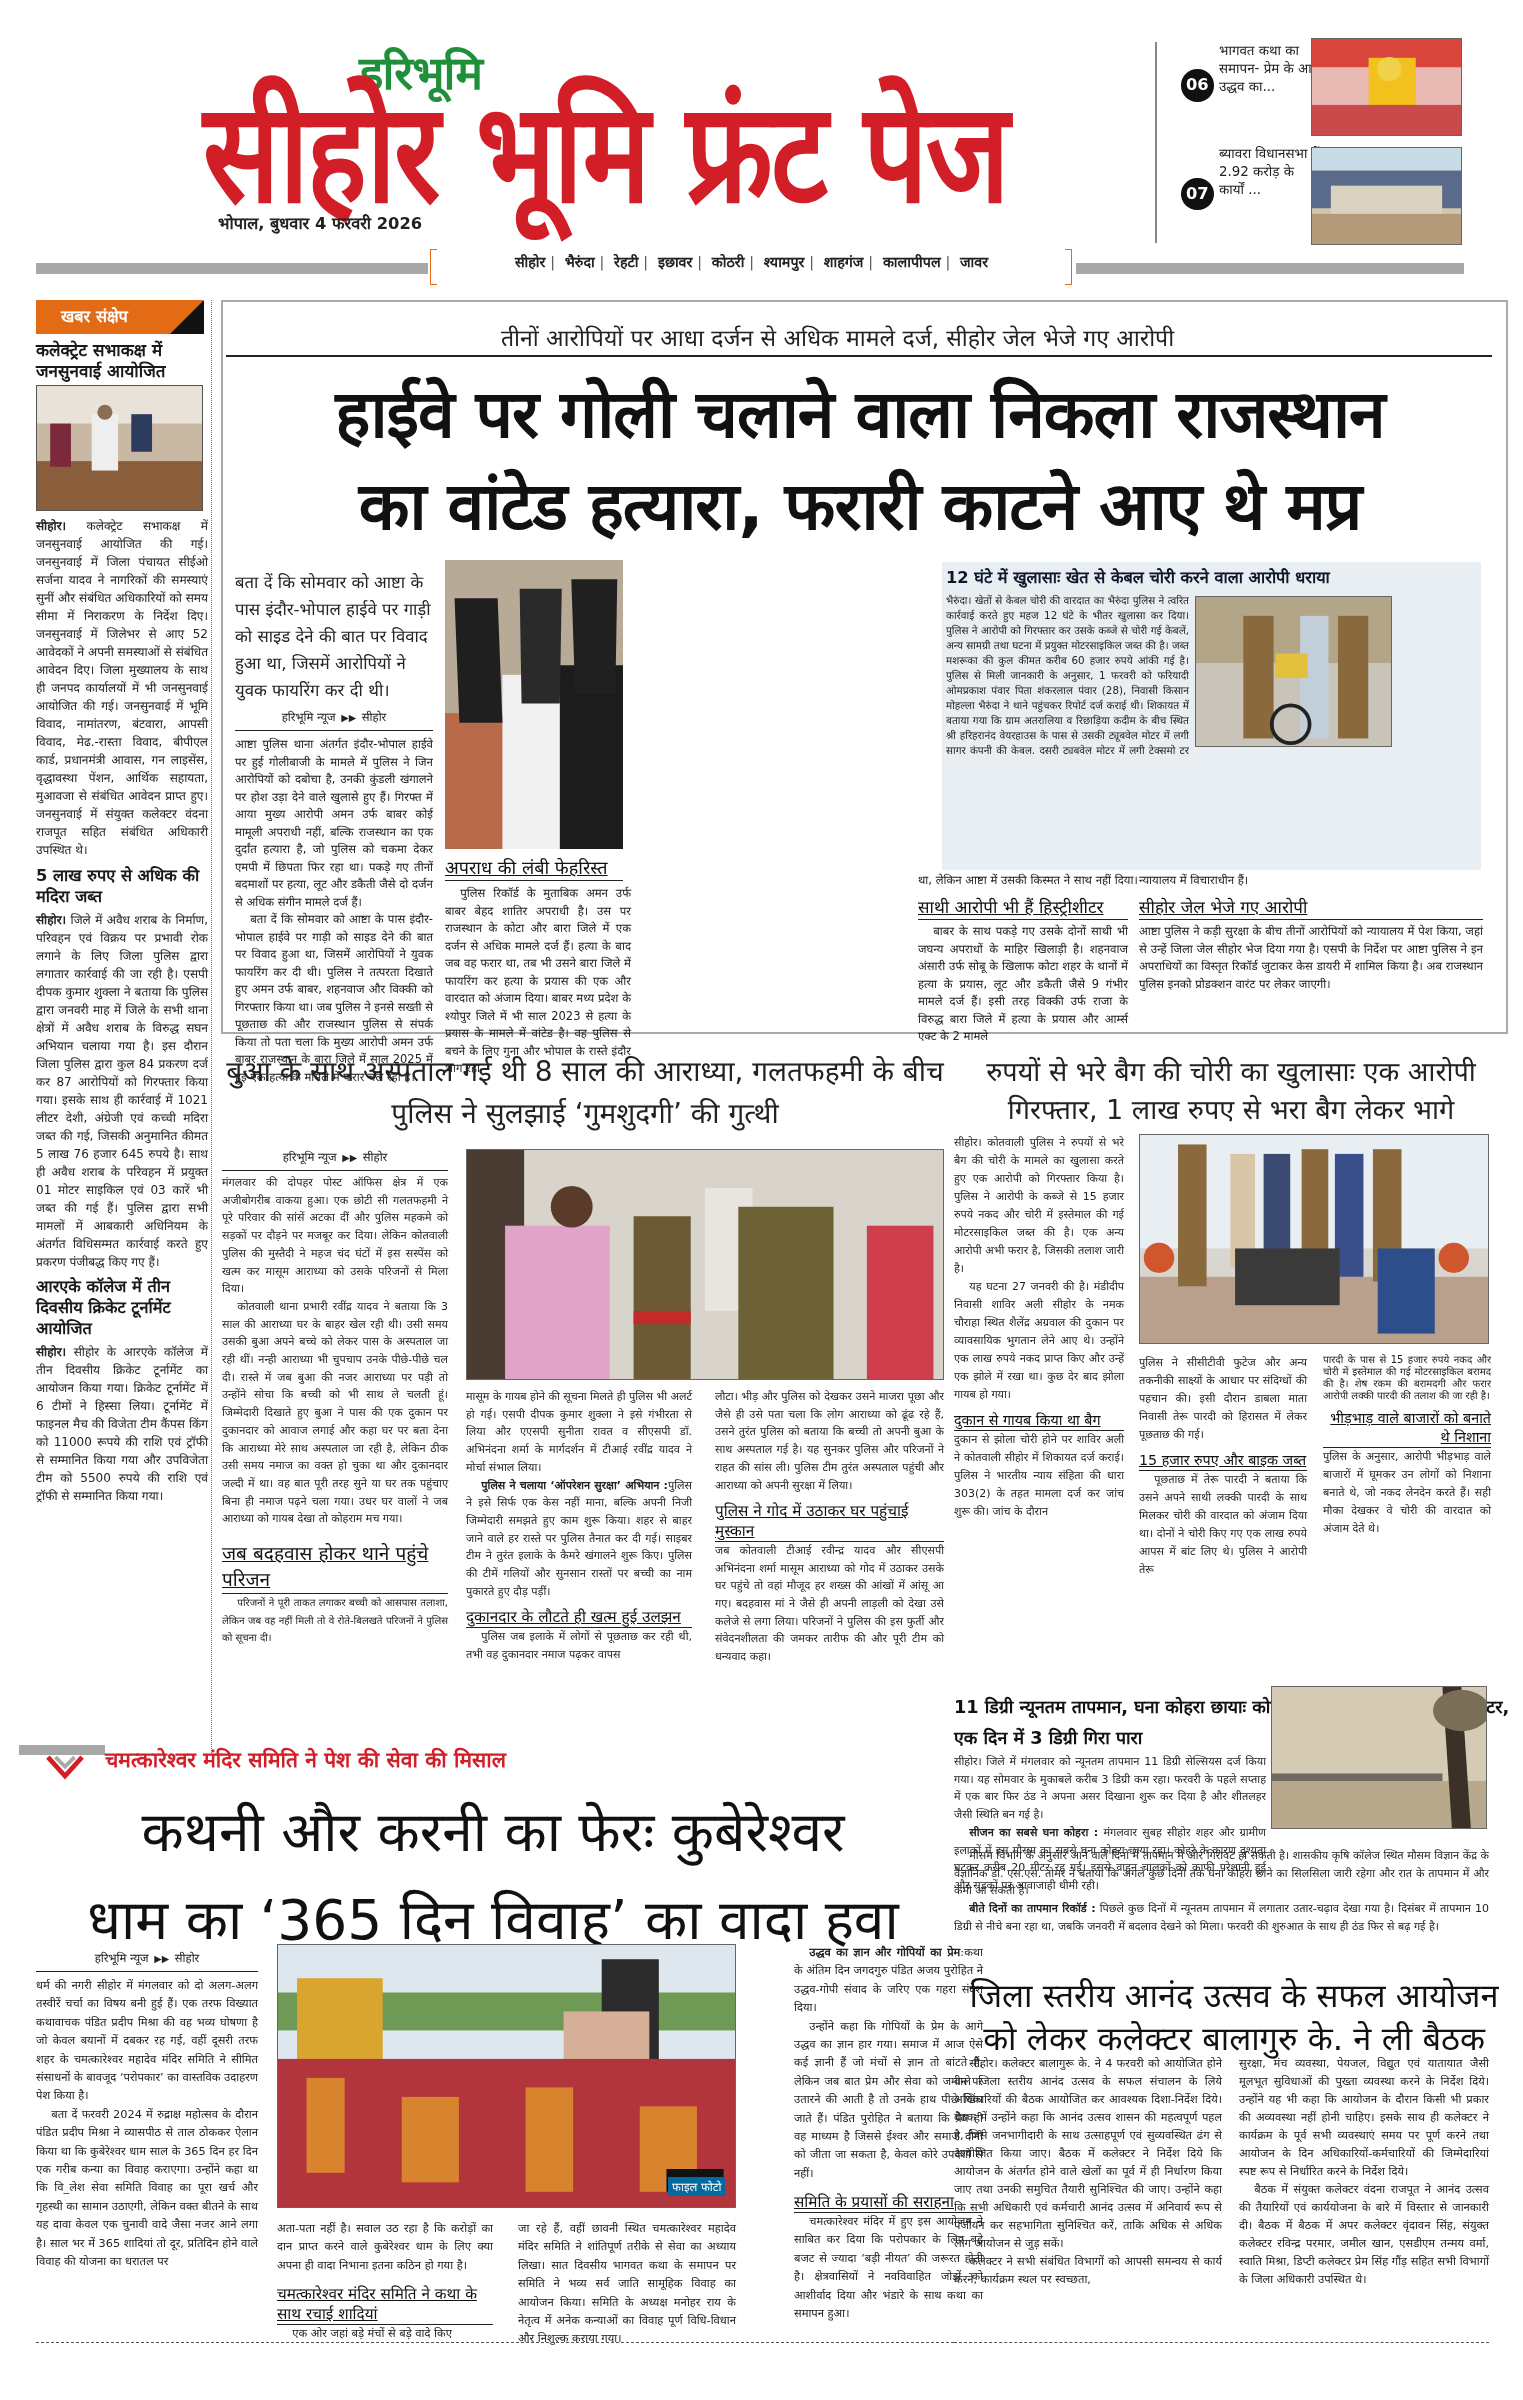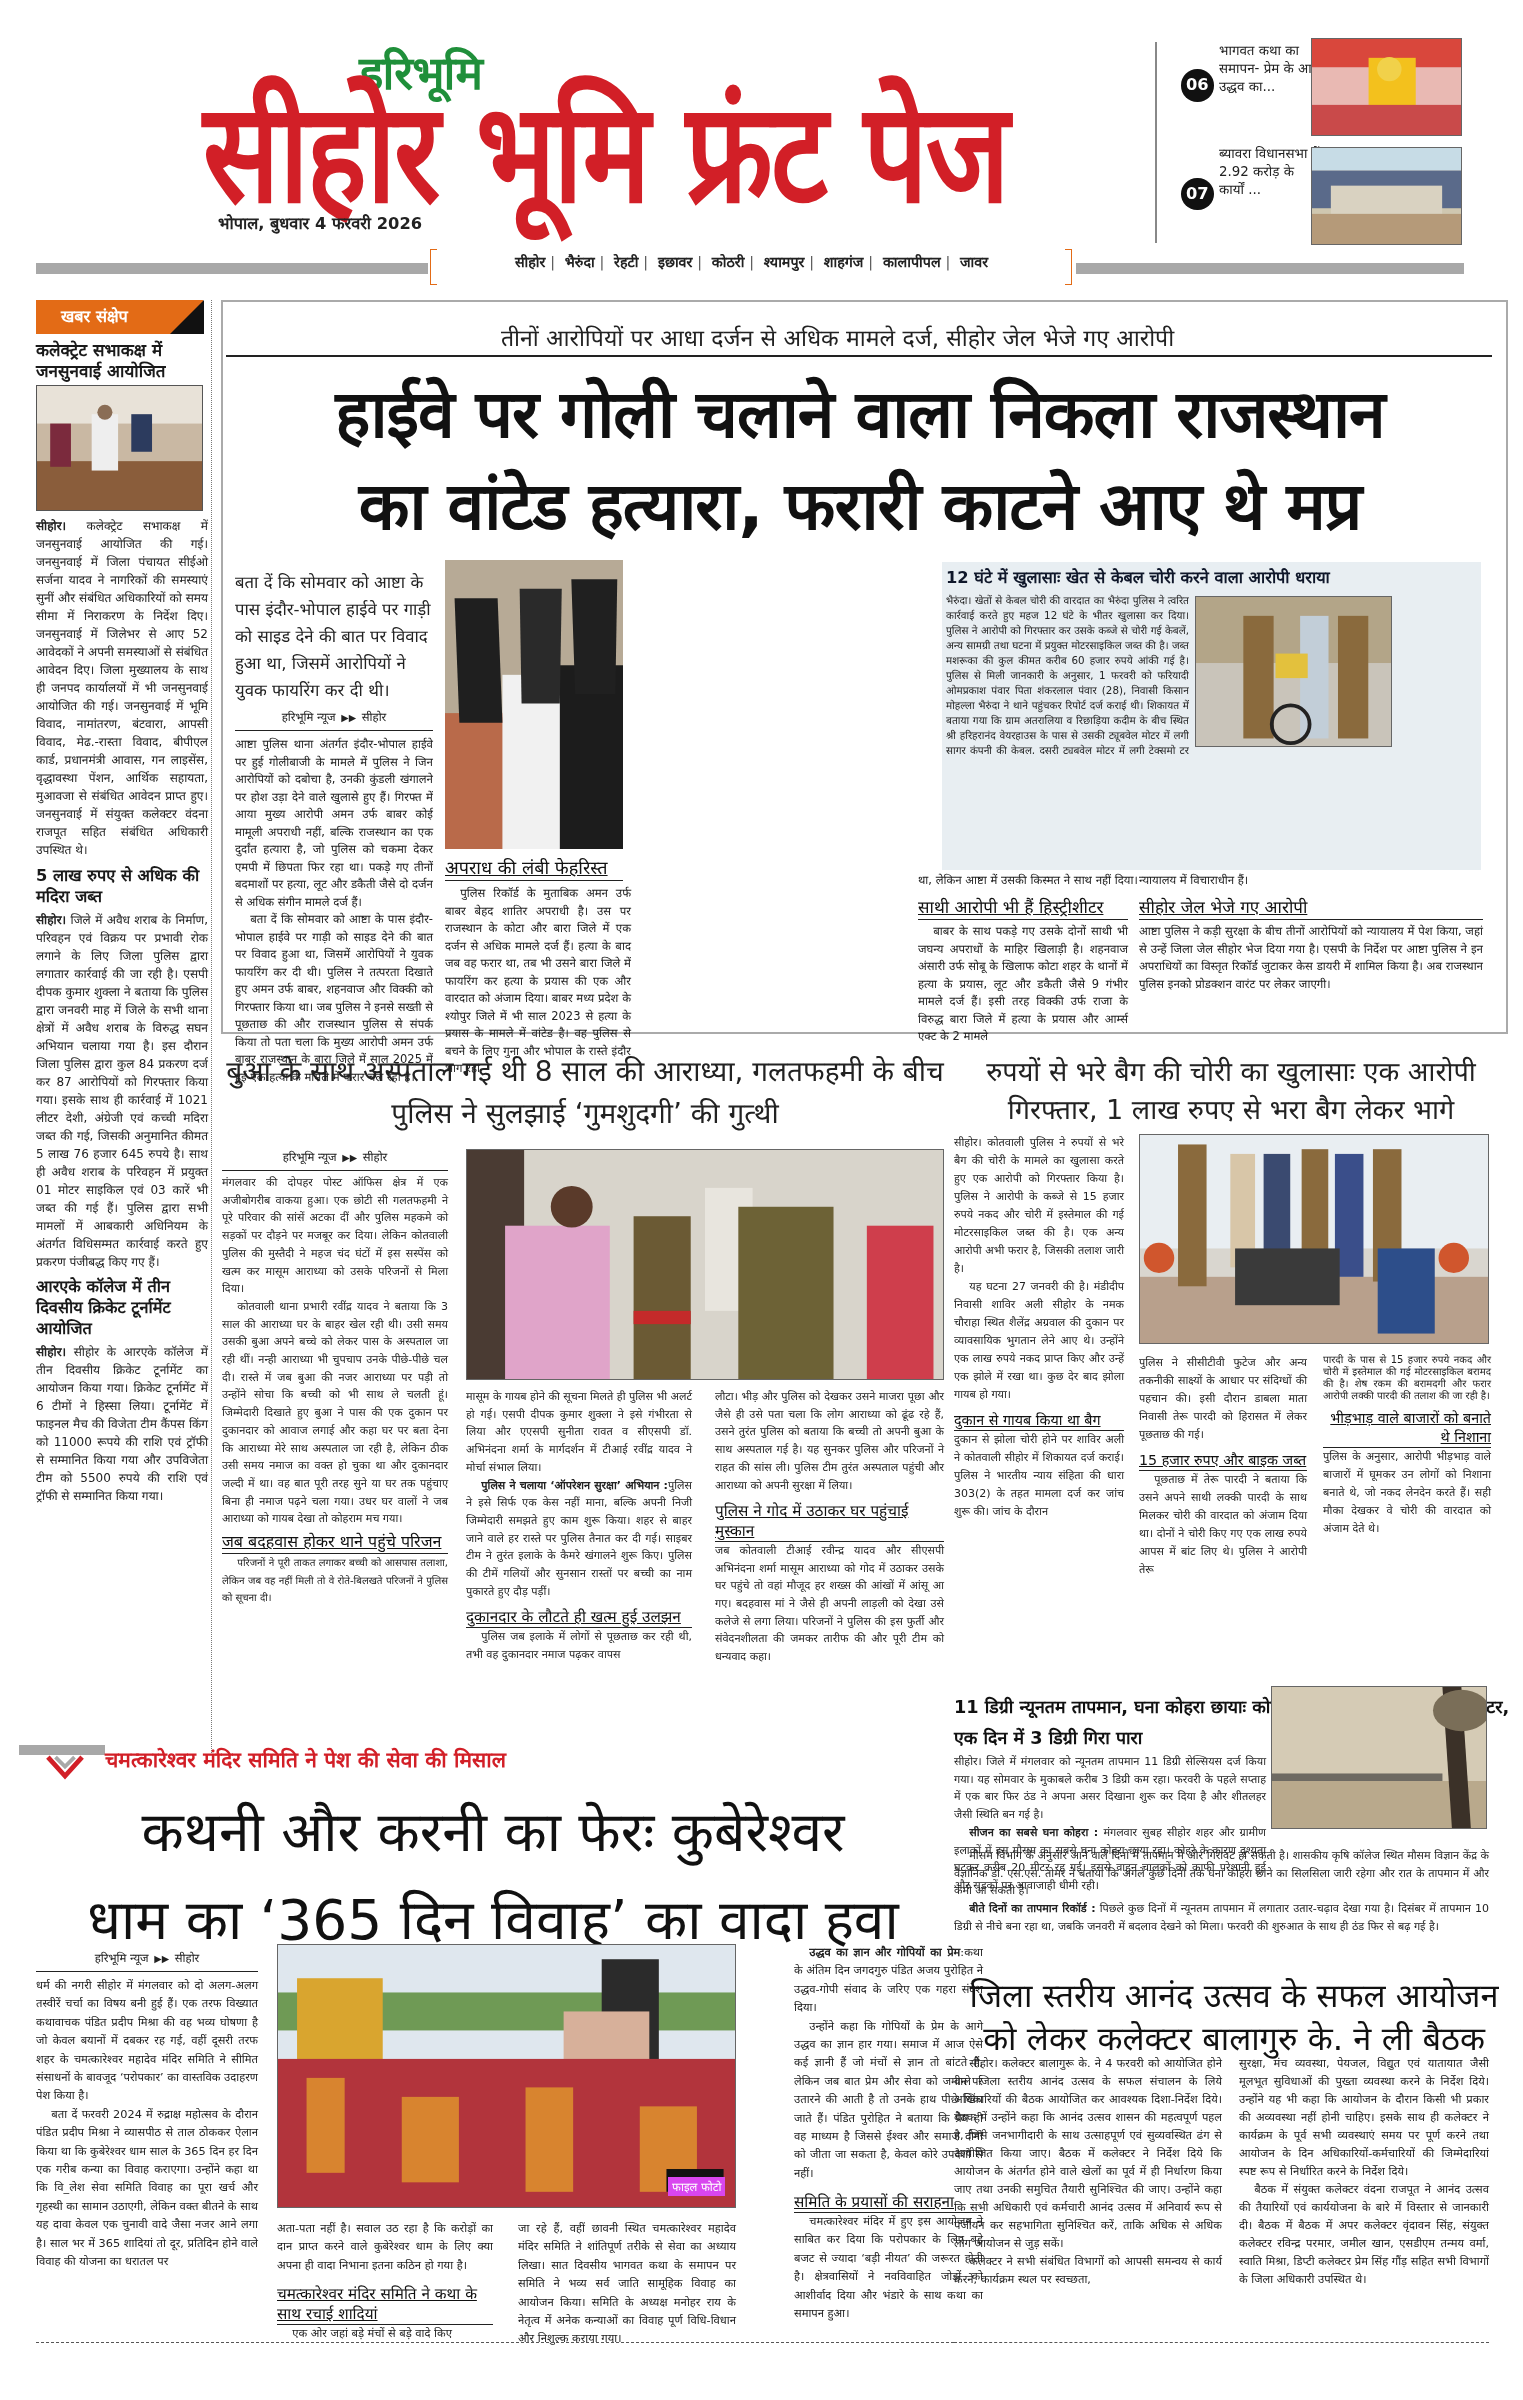--- a/index.html
+++ b/index.html
@@ -194,21 +194,21 @@
 <div class="abs sub u" style="left:1139px;top:895px;width:344px;font-size:17px;">सीहोर जेल भेजे गए आरोपी</div>
 <p class="abs body" style="left:1139px;top:923px;width:344px;font-size:11.5px;line-height:17.5px;">आष्टा पुलिस ने कड़ी सुरक्षा के बीच तीनों आरोपियों को न्यायालय में पेश किया, जहां से उन्हें जिला जेल सीहोर भेज दिया गया है। एसपी के निर्देश पर आष्टा पुलिस ने इन अपराधियों का विस्तृत रिकॉर्ड जुटाकर केस डायरी में शामिल किया है। अब राजस्थान पुलिस इनको प्रोडक्शन वारंट पर लेकर जाएगी।</p>
 
 <div class="abs" id="aar-head">बुआ के साथ अस्पताल गई थी 8 साल की आराध्या, गलतफहमी के बीच पुलिस ने सुलझाई ‘गुमशुदगी’ की गुत्थी</div>
 <div class="abs byline" style="left:222px;top:1149px;width:226px;">
   <span>हरिभूमि न्यूज</span><span class="arr">▶▶</span><span>सीहोर</span>
 </div>
 <div class="abs" style="left:222px;top:1174px;width:226px;">
   <p class="body" style="font-size:11px;line-height:17.7px;">मंगलवार की दोपहर पोस्ट ऑफिस क्षेत्र में एक अजीबोगरीब वाकया हुआ। एक छोटी सी गलतफहमी ने पूरे परिवार की सांसें अटका दीं और पुलिस महकमे को सड़कों पर दौड़ने पर मजबूर कर दिया। लेकिन कोतवाली पुलिस की मुस्तैदी ने महज चंद घंटों में इस सस्पेंस को खत्म कर मासूम आराध्या को उसके परिजनों से मिला दिया।</p>
   <p class="body ind" style="font-size:11px;line-height:17.7px;">कोतवाली थाना प्रभारी रवींद्र यादव ने बताया कि 3 साल की आराध्या घर के बाहर खेल रही थी। उसी समय उसकी बुआ अपने बच्चे को लेकर पास के अस्पताल जा रही थीं। नन्ही आराध्या भी चुपचाप उनके पीछे-पीछे चल दी। रास्ते में जब बुआ की नजर आराध्या पर पड़ी तो उन्होंने सोचा कि बच्ची को भी साथ ले चलती हूं। जिम्मेदारी दिखाते हुए बुआ ने पास की एक दुकान पर दुकानदार को आवाज लगाई और कहा घर पर बता देना कि आराध्या मेरे साथ अस्पताल जा रही है, लेकिन ठीक उसी समय नमाज का वक्त हो चुका था और दुकानदार जल्दी में था। वह बात पूरी तरह सुने या घर तक पहुंचाए बिना ही नमाज पढ़ने चला गया। उधर घर वालों ने जब आराध्या को गायब देखा तो कोहराम मच गया।</p>
-  <div class="sub u" style="font-size:16px;margin-top:2px;">जब बदहवास होकर थाने पहुंचे परिजन</div>
+  <div class="sub u" style="font-size:19px;margin-top:12px;">जब बदहवास होकर थाने पहुंचे परिजन</div>
   <p class="body ind" style="font-size:10px;line-height:17.7px;">परिजनों ने पूरी ताकत लगाकर बच्ची को आसपास तलाशा, लेकिन जब वह नहीं मिली तो वे रोते-बिलखते परिजनों ने पुलिस को सूचना दी।</p>
 </div>
 
 <div class="photo" style="left:466px;top:1149px;width:478px;height:231px;">
   <svg class="imgbg" viewBox="0 0 500 242" preserveAspectRatio="none">
       <rect width="500" height="242" fill="#d8d4cb"></rect>
       <rect x="0" y="0" width="60" height="242" fill="#4a3b33"></rect>
       <rect x="40" y="80" width="110" height="162" fill="#e0a4c9"></rect>
       <circle cx="110" cy="60" r="22" fill="#5a3a2a"></circle>
       <rect x="175" y="70" width="60" height="172" fill="#6b5a34"></rect>
@@ -312,21 +312,21 @@
       <rect x="300" y="70" width="90" height="60" fill="#d7b09a"></rect>
       <rect y="120" width="480" height="156" fill="#b2343c"></rect>
       <g fill="#e9a72a" opacity="0.7">
         <rect x="30" y="140" width="40" height="100"></rect>
         <rect x="130" y="160" width="60" height="90"></rect>
         <rect x="260" y="150" width="50" height="110"></rect>
         <rect x="380" y="170" width="60" height="90"></rect>
       </g>
       <rect x="408" y="236" width="60" height="24" fill="#111"></rect>
     </svg>
-  <div class="abs" style="right:9.6px;bottom:11.5px;color:#fff;font-size:11.5px;background:#d946ef;padding:1.9px 3.8px;">फाइल फोटो</div>
+  <div class="abs" style="right:9.6px;bottom:11.5px;color:#fff;font-size:11.5px;background:#0369a1;padding:1.9px 3.8px;">फाइल फोटो</div>
 </div>
 <div class="abs" style="left:277px;top:2220px;width:216px;">
   <p class="body" style="font-size:11.3px;line-height:18.4px;">अता-पता नहीं है। सवाल उठ रहा है कि करोड़ों का दान प्राप्त करने वाले कुबेरेश्वर धाम के लिए क्या अपना ही वादा निभाना इतना कठिन हो गया है।</p>
   <div class="sub u" style="font-size:15.3px;margin-top:7.6px;">चमत्कारेश्वर मंदिर समिति ने कथा के साथ रचाई शादियां</div>
   <p class="body ind" style="font-size:11.3px;line-height:18.4px;">एक ओर जहां बड़े मंचों से बड़े वादे किए</p>
 </div>
 <p class="abs body" style="left:518px;top:2220px;width:218px;font-size:11.3px;line-height:18.4px;">जा रहे हैं, वहीं छावनी स्थित चमत्कारेश्वर महादेव मंदिर समिति ने शांतिपूर्ण तरीके से सेवा का अध्याय लिखा। सात दिवसीय भागवत कथा के समापन पर समिति ने भव्य सर्व जाति सामूहिक विवाह का आयोजन किया। समिति के अध्यक्ष मनोहर राय के नेतृत्व में अनेक कन्याओं का विवाह पूर्ण विधि-विधान और निशुल्क कराया गया।</p>
 <div class="abs" style="left:794px;top:1944px;width:189px;">
   <p class="body ind" style="font-size:11.3px;line-height:18.4px;"><b>उद्धव का ज्ञान और गोपियों का प्रेम</b><span>:कथा के अंतिम दिन जगदगुरु पंडित अजय पुरोहित ने उद्धव-गोपी संवाद के जरिए एक गहरा संदेश दिया।</span></p>
   <p class="body ind" style="font-size:11.3px;line-height:18.4px;">उन्होंने कहा कि गोपियों के प्रेम के आगे उद्धव का ज्ञान हार गया। समाज में आज ऐसे कई ज्ञानी हैं जो मंचों से ज्ञान तो बांटते हैं, लेकिन जब बात प्रेम और सेवा को जमीन पर उतारने की आती है तो उनके हाथ पीछे खिंच जाते हैं। पंडित पुरोहित ने बताया कि प्रेम ही वह माध्यम है जिससे ईश्वर और समाज दोनों को जीता जा सकता है, केवल कोरे उपदेशों से नहीं।</p>

